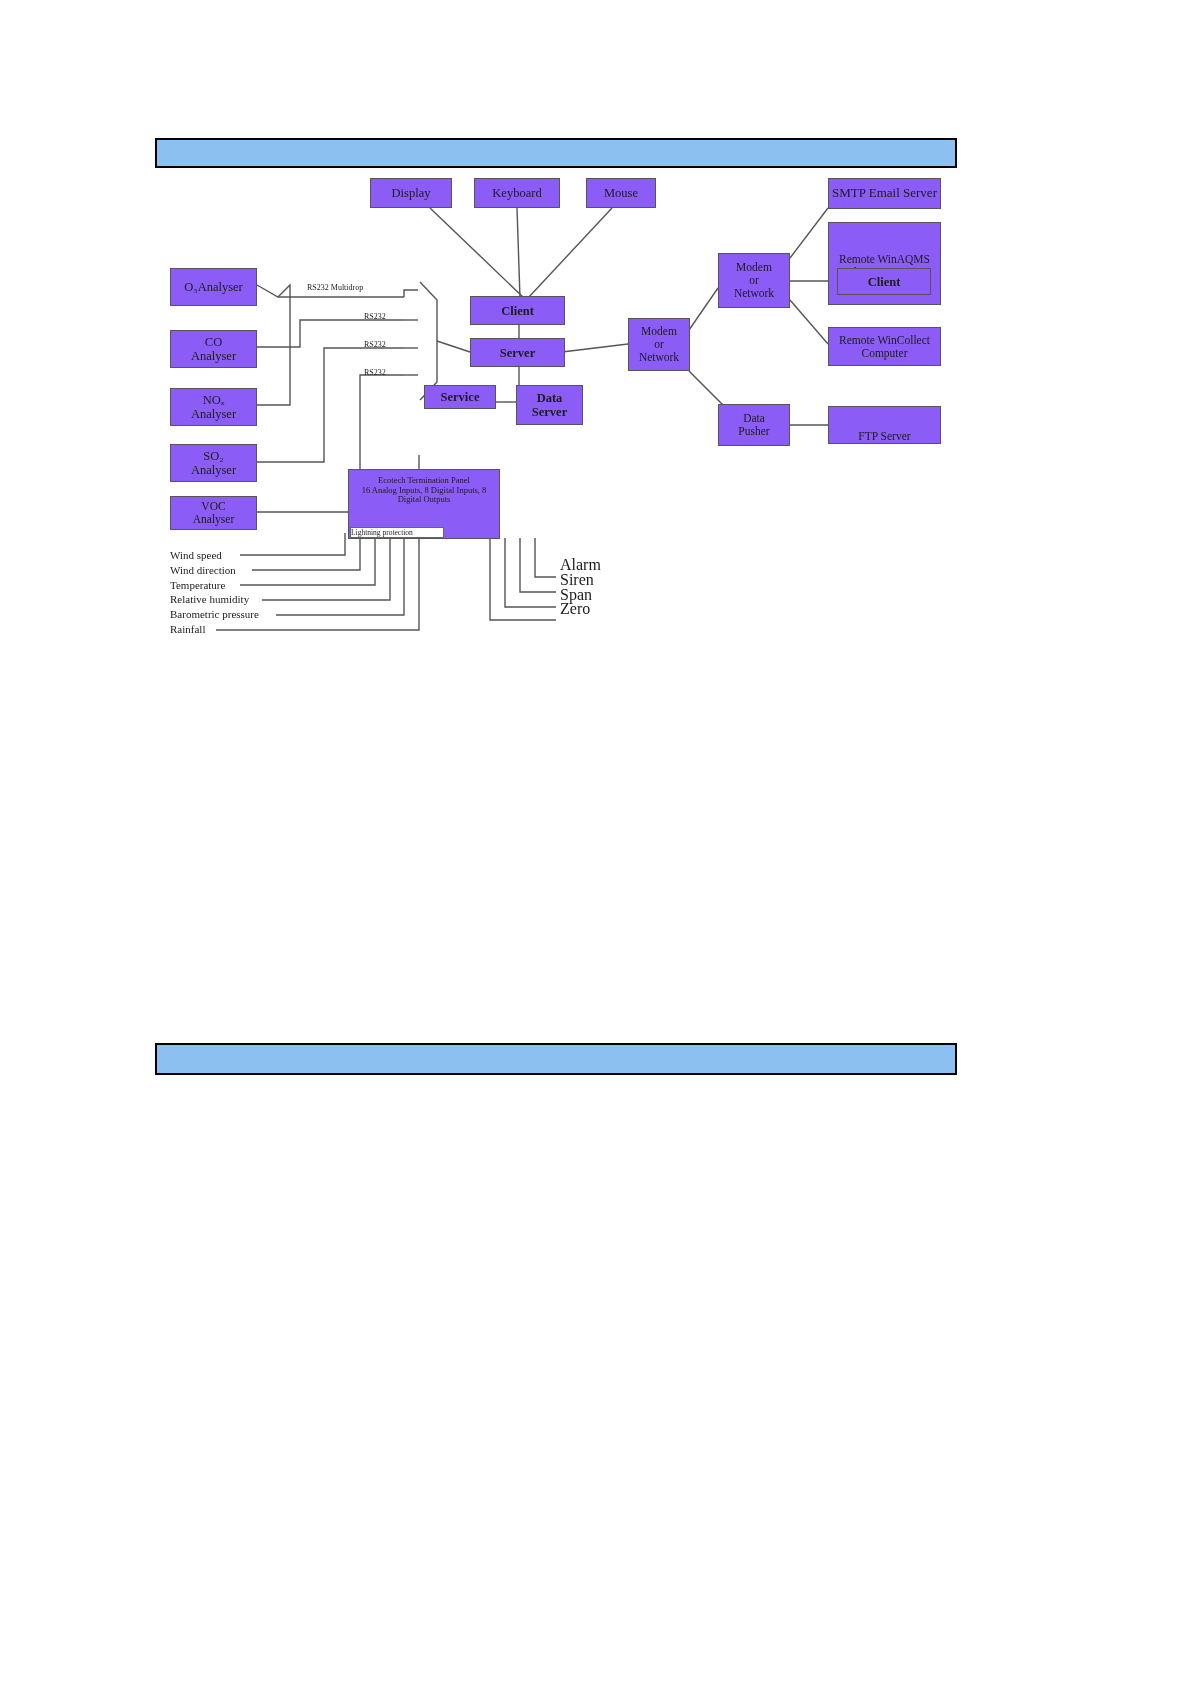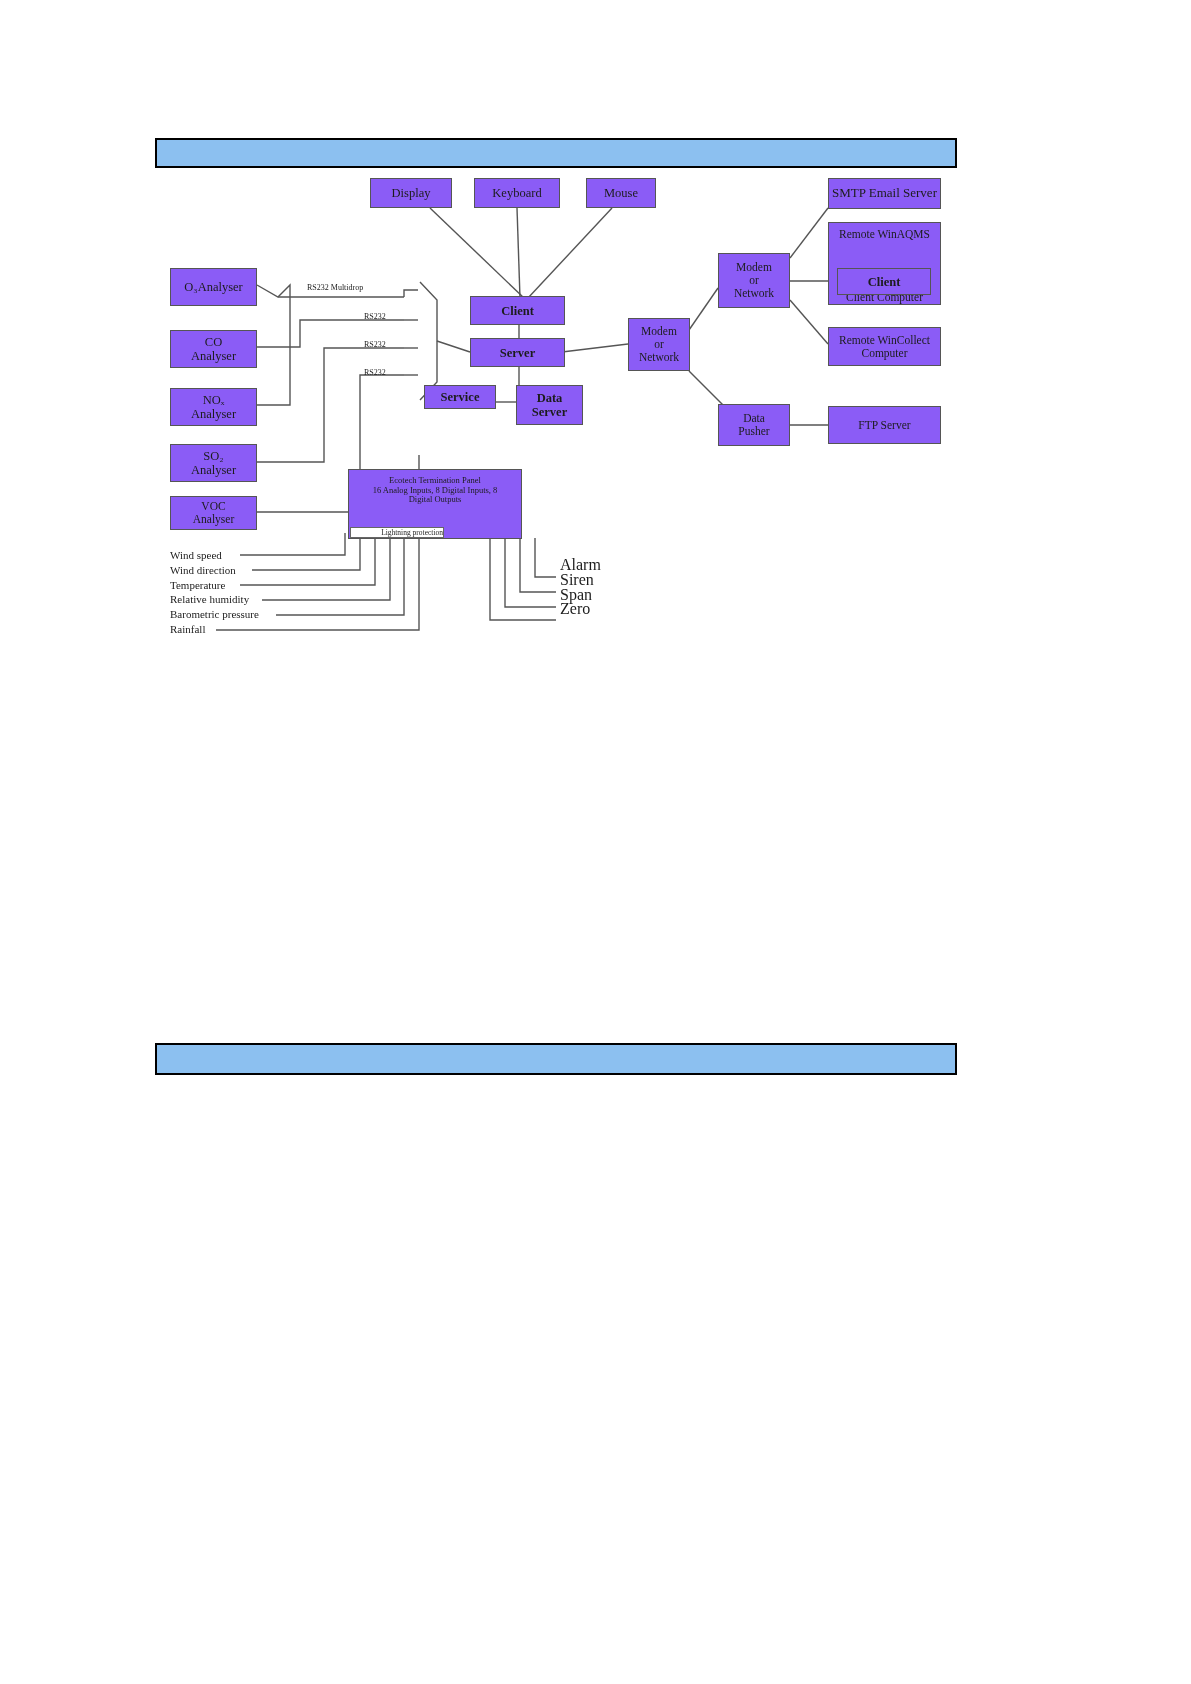--- a/index.html
+++ b/index.html
@@ -29,21 +29,21 @@
   .lbl.tiny{font-size:8px;}
 
   .io-list{position:absolute;font-size:11px;line-height:14.8px;color:#1c1c1c;}
   .io-list div{white-space:nowrap;}
 
   .out-list{position:absolute;font-size:16px;line-height:14.8px;color:#1c1c1c;}
   .out-list div{white-space:nowrap;}
 
   
   .strip{position:absolute;box-sizing:border-box;border:1.2px solid #666;background:#fff;
-         font-size:7.5px;display:flex;align-items:center;justify-content:flex-end;color:#222;}
+         font-size:7.5px;display:flex;align-items:center;justify-content:flex-start;color:#222;}
 </style>
 </head>
 <body>
 
 <div class="page">
 
   <div class="banner" id="banner-top"></div>
   <div class="banner" id="banner-bottom"></div>
 
   <div id="diagram">
@@ -152,21 +152,21 @@
       <span>Server</span>
     </div>
     <div class="node bold" style="left:424px;top:385px;width:72px;height:24px;">
       <span>Service</span>
     </div>
     <div class="node bold" style="left:516px;top:385px;width:67px;height:40px;flex-direction:column;">
       <span>Data</span>
       <span class="l2">Server</span>
     </div>
 
-    <div class="node" style="left:348px;top:469px;width:174px;height:70px;flex-direction:column;justify-content:flex-start;padding-top:6px;">
+    <div class="node" style="left:348px;top:469px;width:152px;height:70px;flex-direction:column;justify-content:flex-start;padding-top:6px;">
       <span class="sub">Ecotech Termination Panel</span>
       <span class="sub">16 Analog Inputs, 8 Digital Inputs, 8</span>
       <span class="sub">Digital Outputs</span>
     </div>
     <div class="strip" style="left:350px;top:527px;width:94px;height:11px;">
       <span>Lightning protection</span>
     </div>
 
     <div class="io-list" style="left:170px;top:548px;">
       <div>Wind speed</div>
@@ -198,31 +198,31 @@
 
     <div class="node" style="left:718px;top:404px;width:72px;height:42px;flex-direction:column;font-size:11.5px;">
       <span>Data</span>
       <span class="l2">Pusher</span>
     </div>
 
     <div class="node" style="left:828px;top:178px;width:113px;height:31px;font-size:13px;">
       <span>SMTP Email Server</span>
     </div>
 
-    <div class="node" style="left:828px;top:222px;width:113px;height:83px;flex-direction:column;justify-content:space-between;padding-top:5px;font-size:11.5px;">
+    <div class="node" style="left:828px;top:222px;width:113px;height:83px;flex-direction:column;justify-content:center;padding-top:5px;font-size:11.5px;">
       <span>Remote WinAQMS</span>
       <span class="l2">Client Computer</span>
     </div>
     <div class="node bold" style="left:837px;top:268px;width:94px;height:27px;font-size:12.5px;">
       <span>Client</span>
     </div>
 
     <div class="node" style="left:828px;top:327px;width:113px;height:39px;flex-direction:column;font-size:11.5px;">
       <span>Remote WinCollect</span>
       <span class="l2">Computer</span>
     </div>
 
-    <div class="node" style="left:828px;top:406px;width:113px;height:38px;font-size:11.5px;">
+    <div class="node" style="left:828px;top:406px;width:113px;height:38px;font-size:11.5px;align-items:flex-end;">
       <span>FTP Server</span>
     </div>
 
   </div>
 </div>
 
 </body></html>

